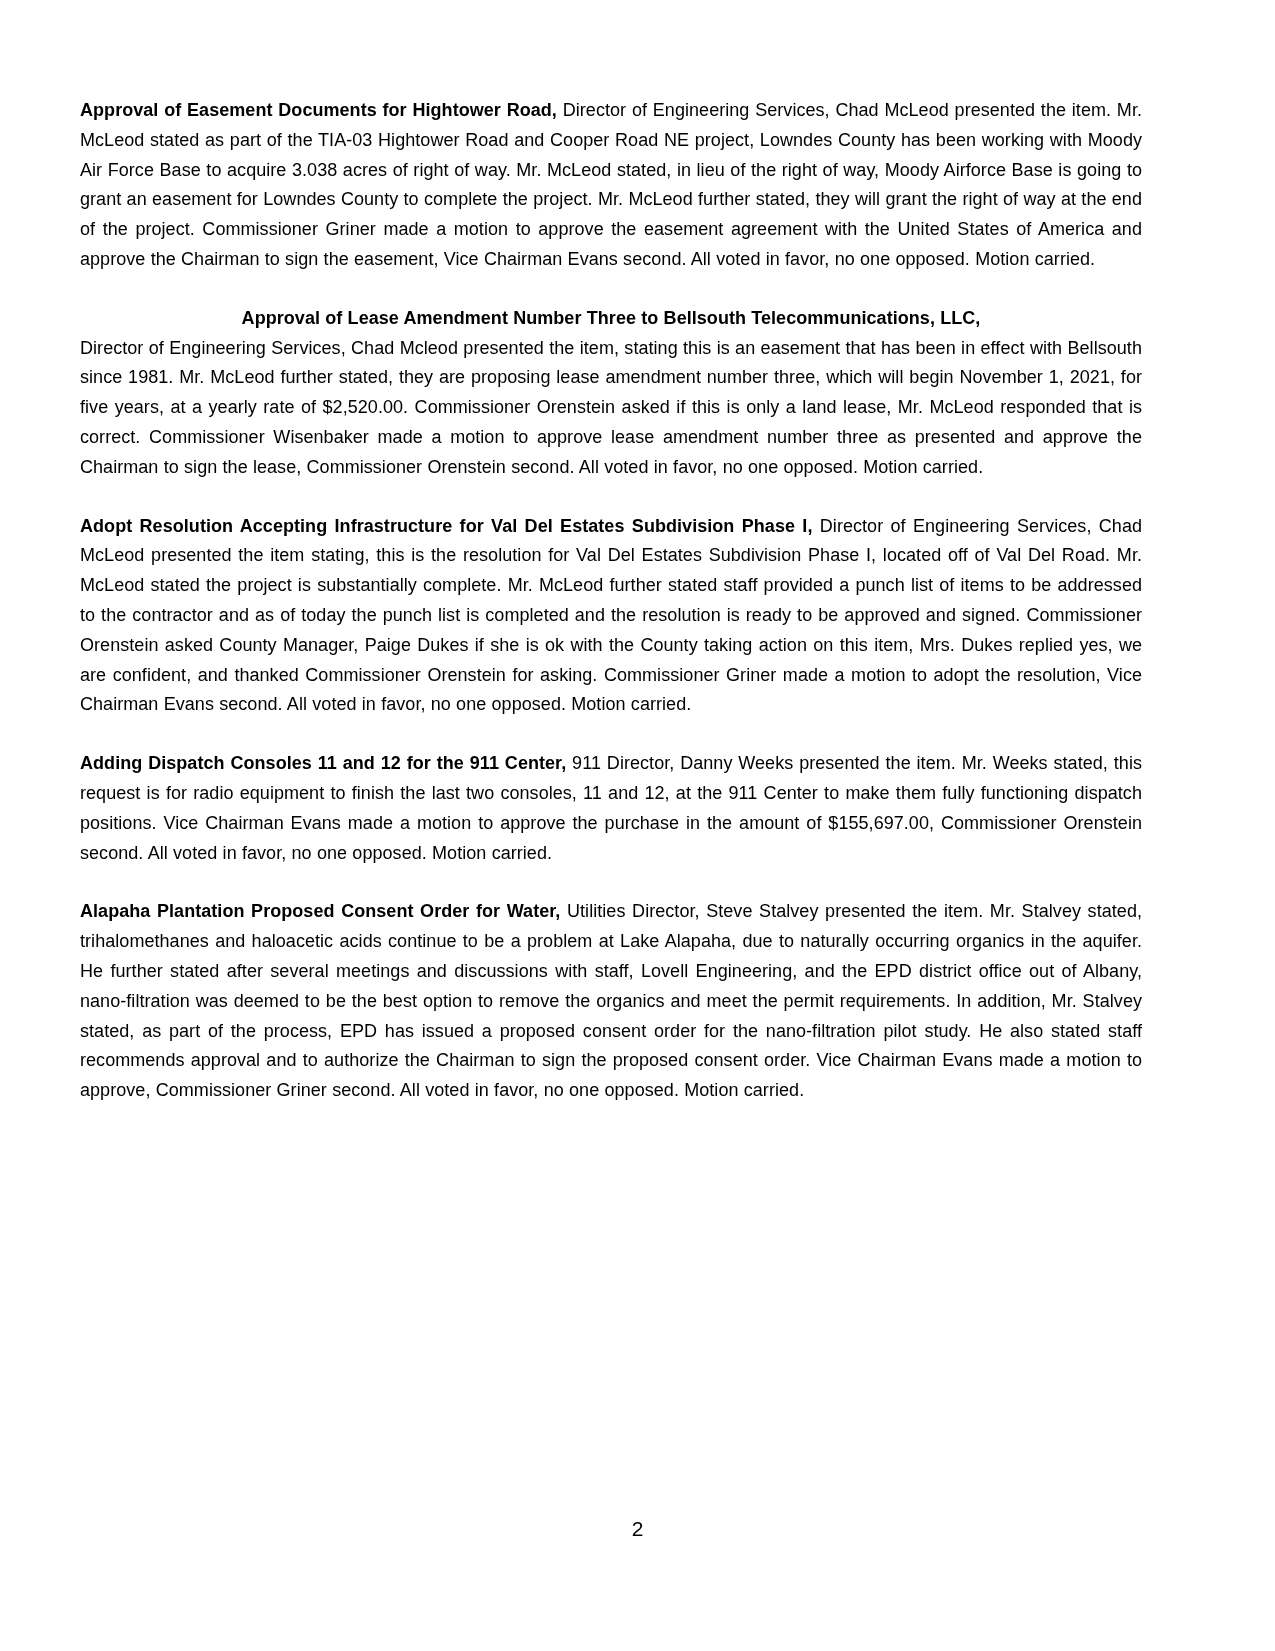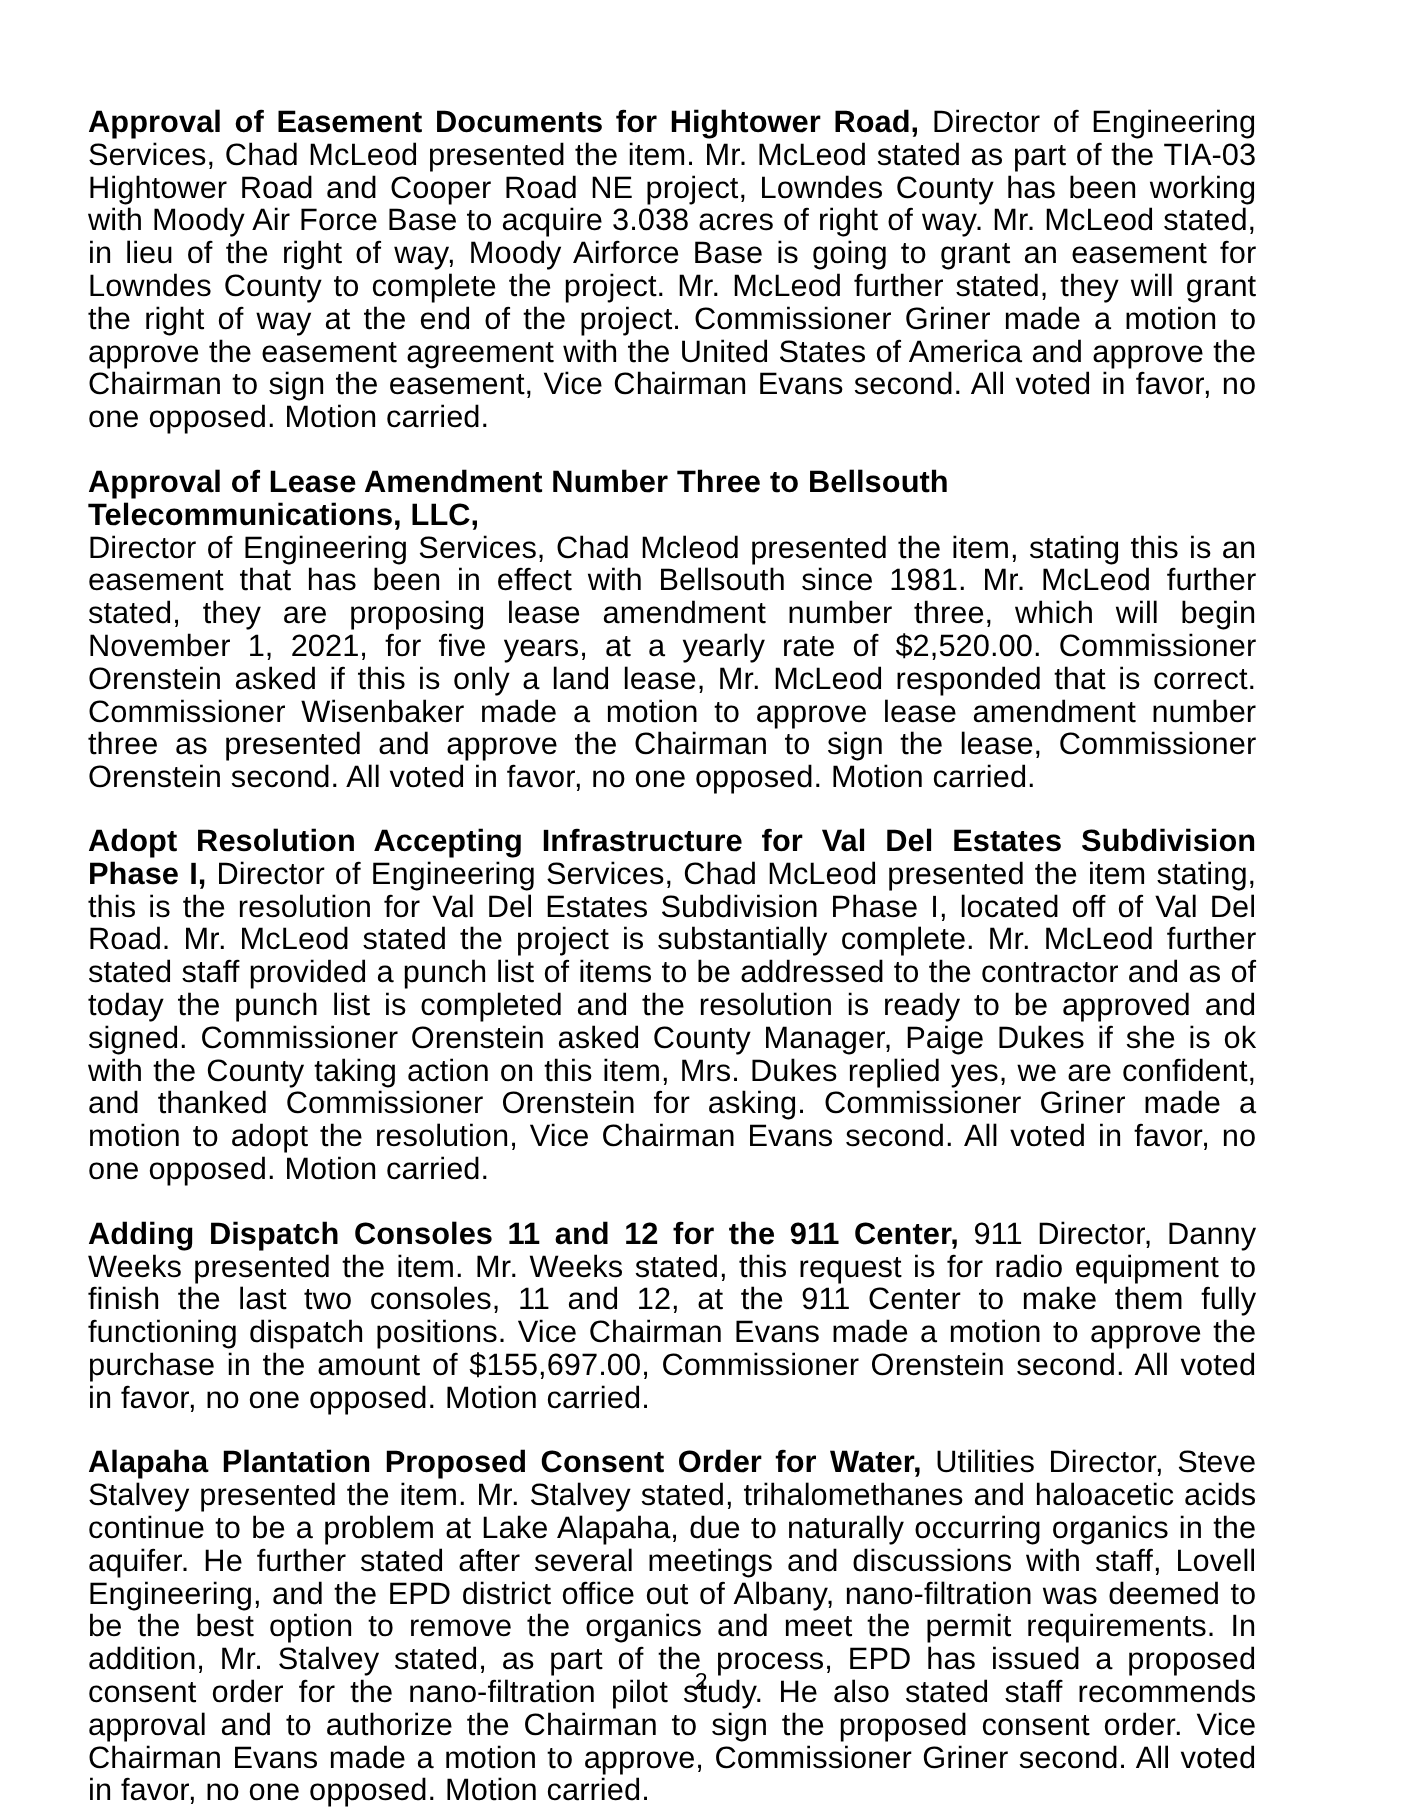--- a/index.html
+++ b/index.html
@@ -20,38 +20,38 @@
     box-sizing: border-box;
     overflow: hidden;
   }
   .content {
     position: absolute;
     left: 80px;
     top: 96px;
     width: 1062px;
   }
   .para {
-    font-size: 28px;
+    font-size: 18px;
     line-height: 29.8px;
     text-align: justify;
     text-justify: inter-word;
     margin: 0 0 29px 0;
     letter-spacing: 0.05px;
     word-spacing: 0.2px;
   }
   .para:last-of-type {
     margin-bottom: 12px;
   }
   .para .lead {
     font-weight: bold;
   }
   
   .para.split-head .lead {
     display: block;
-    text-align: left;
+    text-align: center;
   }
   .page-number {
     position: absolute;
     left: 0;
     right: 0;
     top: 1516px;
     text-align: center;
     font-size: 21px;
     line-height: 26px;
     font-family: "Liberation Sans", sans-serif;

